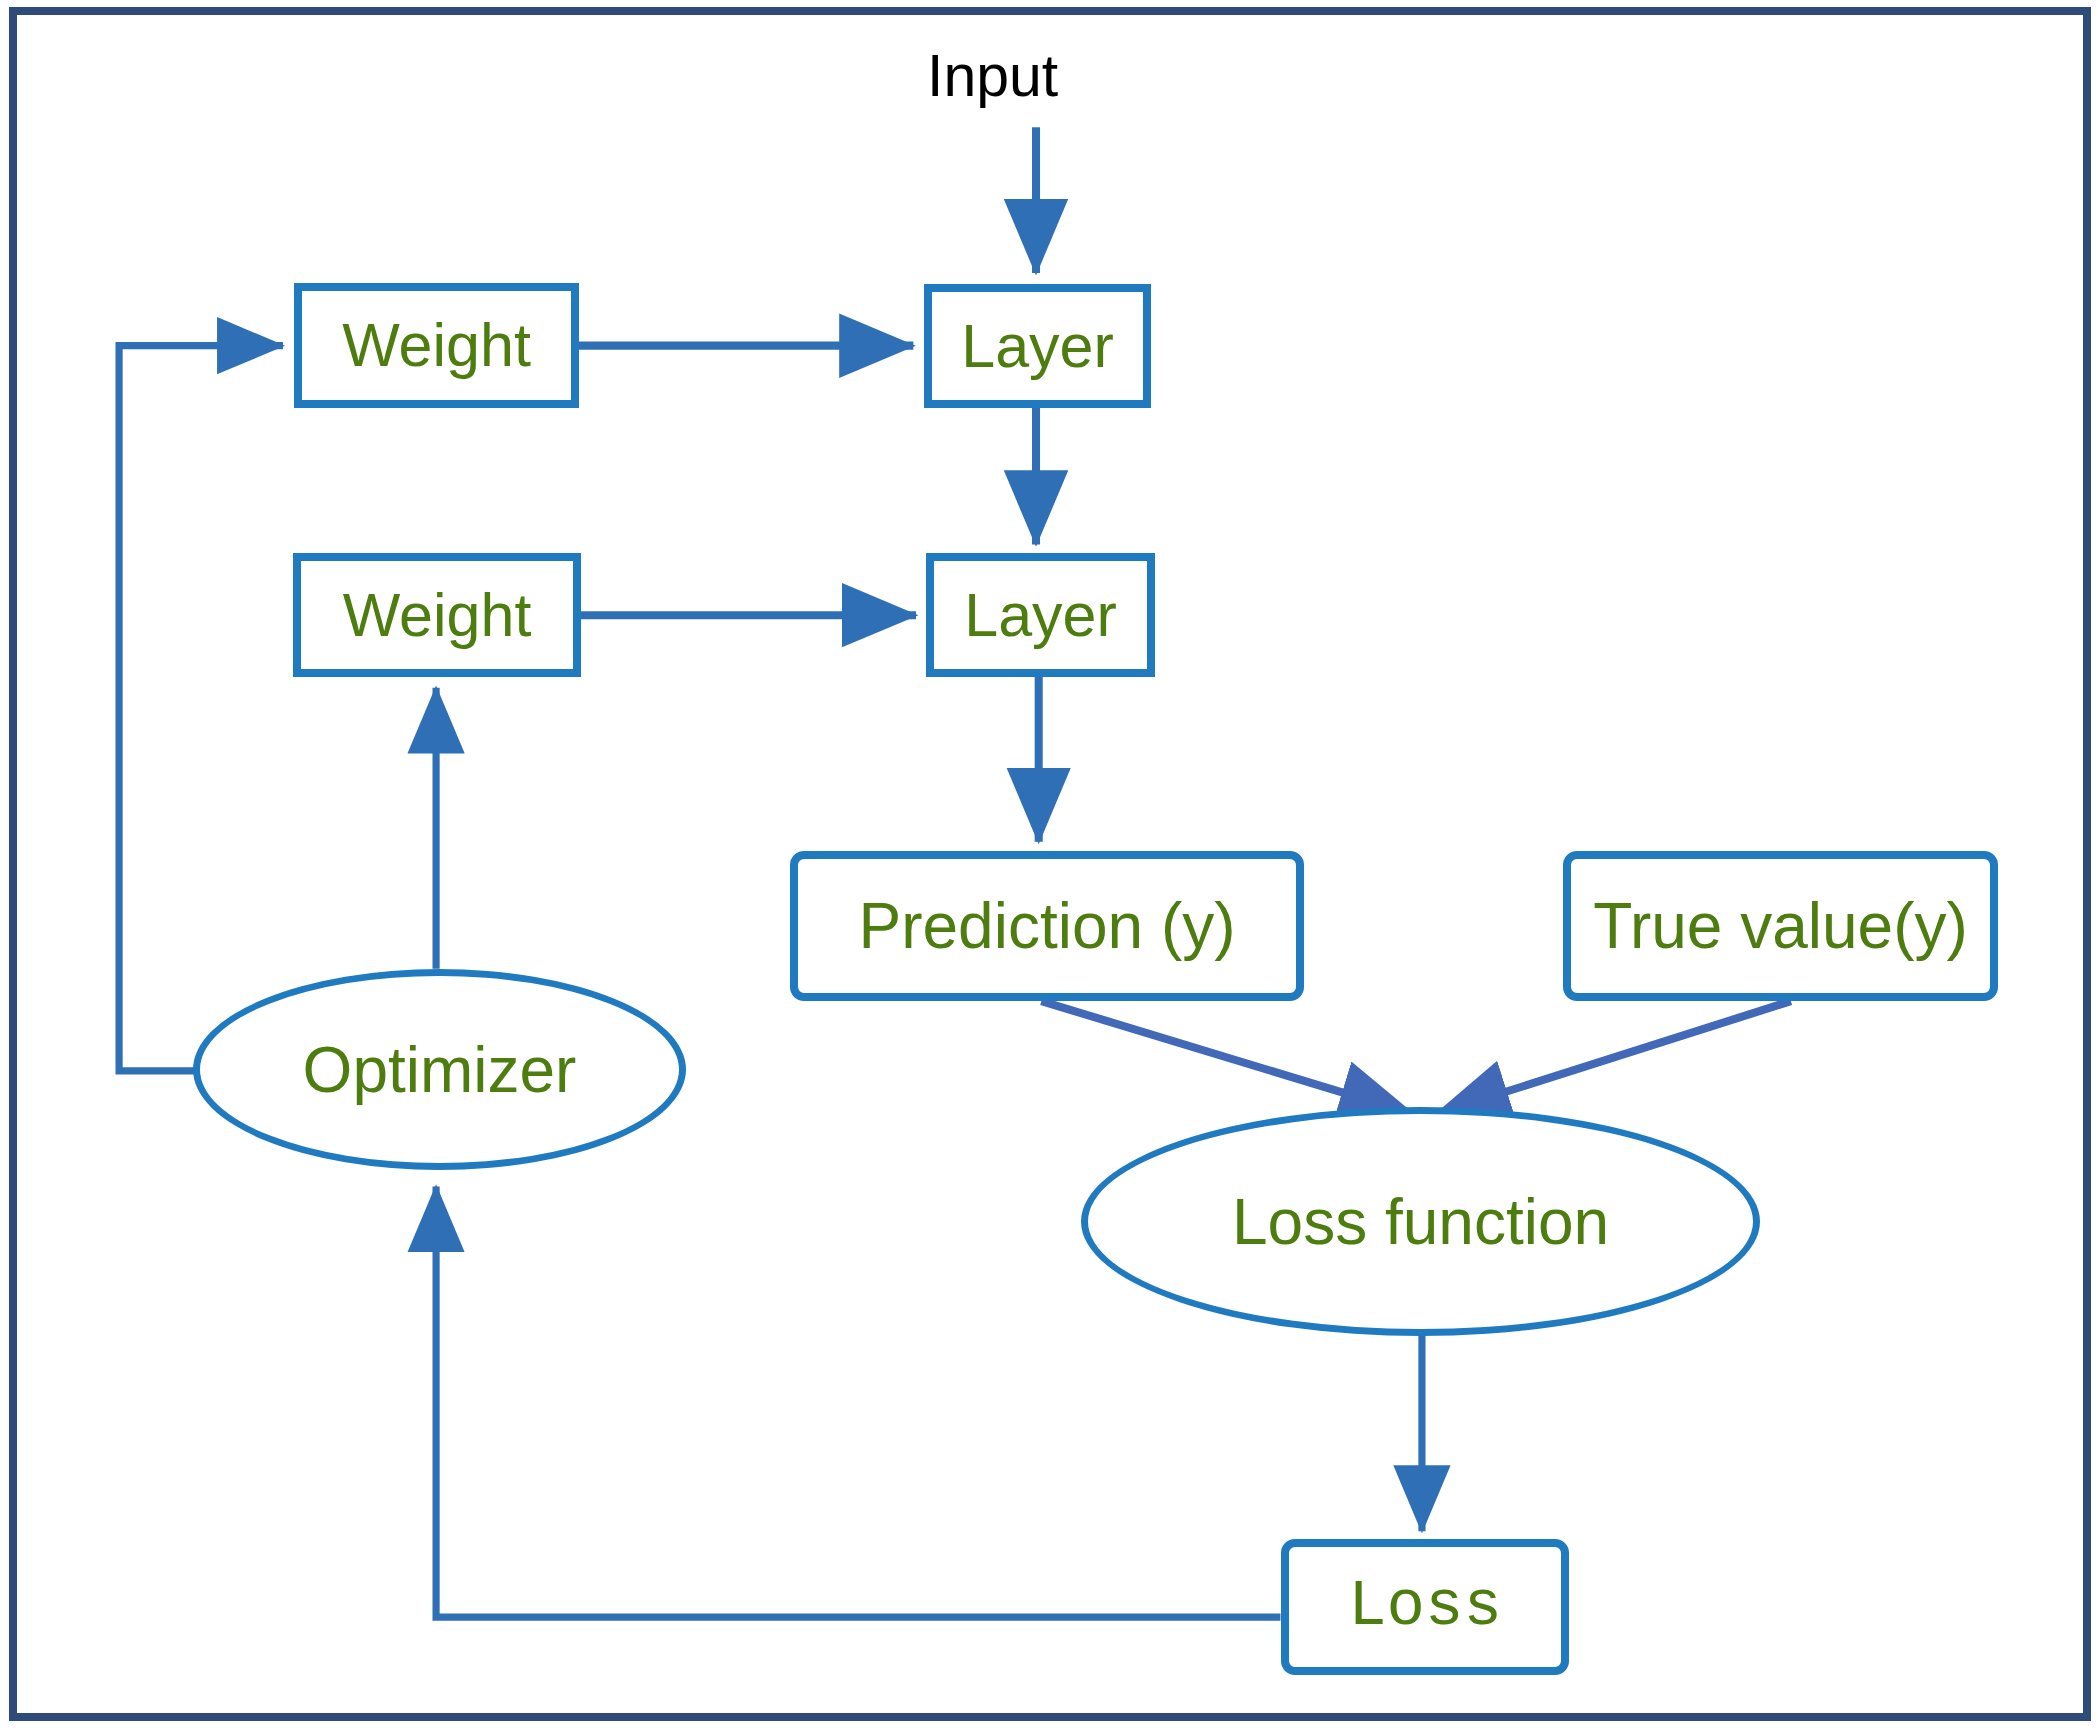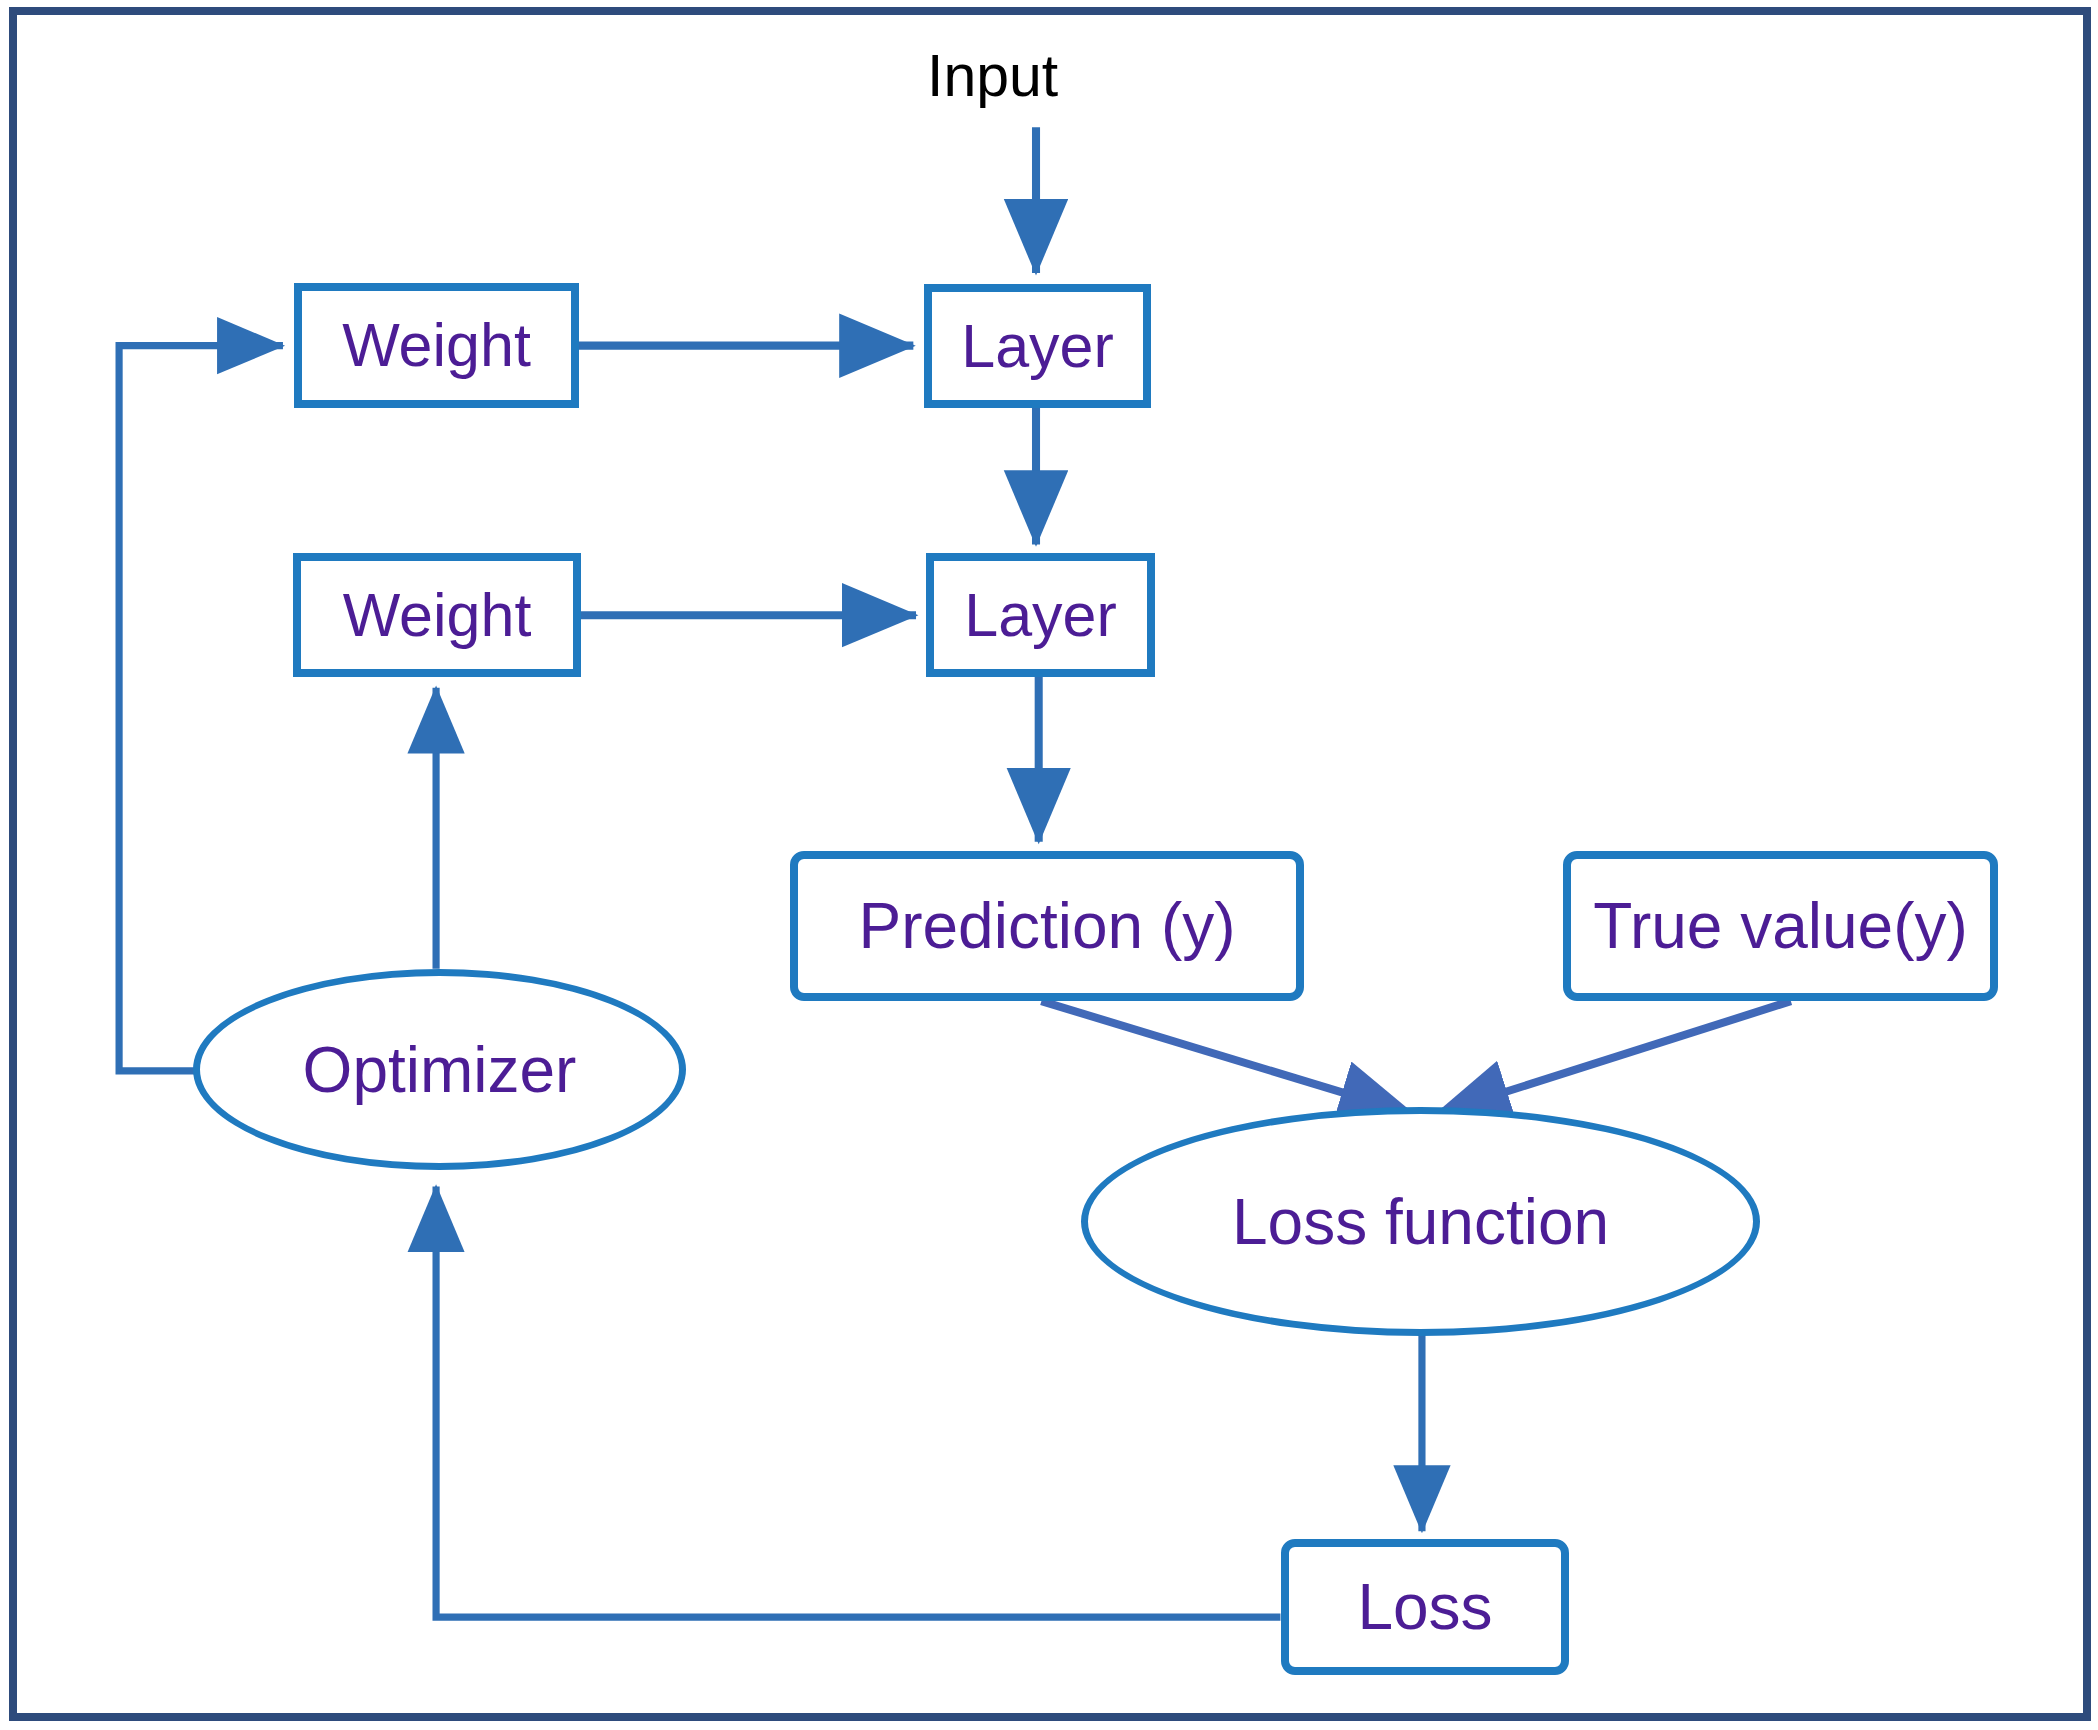--- a/index.html
+++ b/index.html
@@ -37,21 +37,21 @@
     width: 2098px;
     height: 1730px;
   }
   .node {
     position: absolute;
     box-sizing: border-box;
     display: flex;
     align-items: center;
     justify-content: center;
     background: #ffffff;
-    color: #4c1d95;
+    color: #4d7c0f;
     white-space: nowrap;
   }
   .rect-node {
     border: 8px solid #1f7ac0;
     font-size: 61px;
     line-height: 1;
   }
   .round-node {
     border: 8px solid #1f7ac0;
     border-radius: 14px;
@@ -146,16 +146,16 @@
   <div class="node rect-node" style="left:926px; top:553px; width:229px; height:124px;">Layer</div>
 
   <div class="node round-node" style="left:790px; top:851px; width:514px; height:150px;">Prediction (y)</div>
 
   <div class="node round-node" style="left:1563px; top:851px; width:435px; height:150px;">True value(y)</div>
 
   <div class="node ellipse-node" style="left:193px; top:969px; width:493px; height:201px;">Optimizer</div>
 
   <div class="node ellipse-node" style="left:1081px; top:1107px; width:679px; height:229px;">Loss function</div>
 
-  <div class="node round-node" style="left:1281px; top:1539px; width:288px; height:136px;">Loss</div>
+  <div class="node round-node" style="left:1281px; top:1539px; width:288px; height:136px;font-family:Liberation Mono, monospace;">Loss</div>
 
 </div>
 
 
 </body></html>

